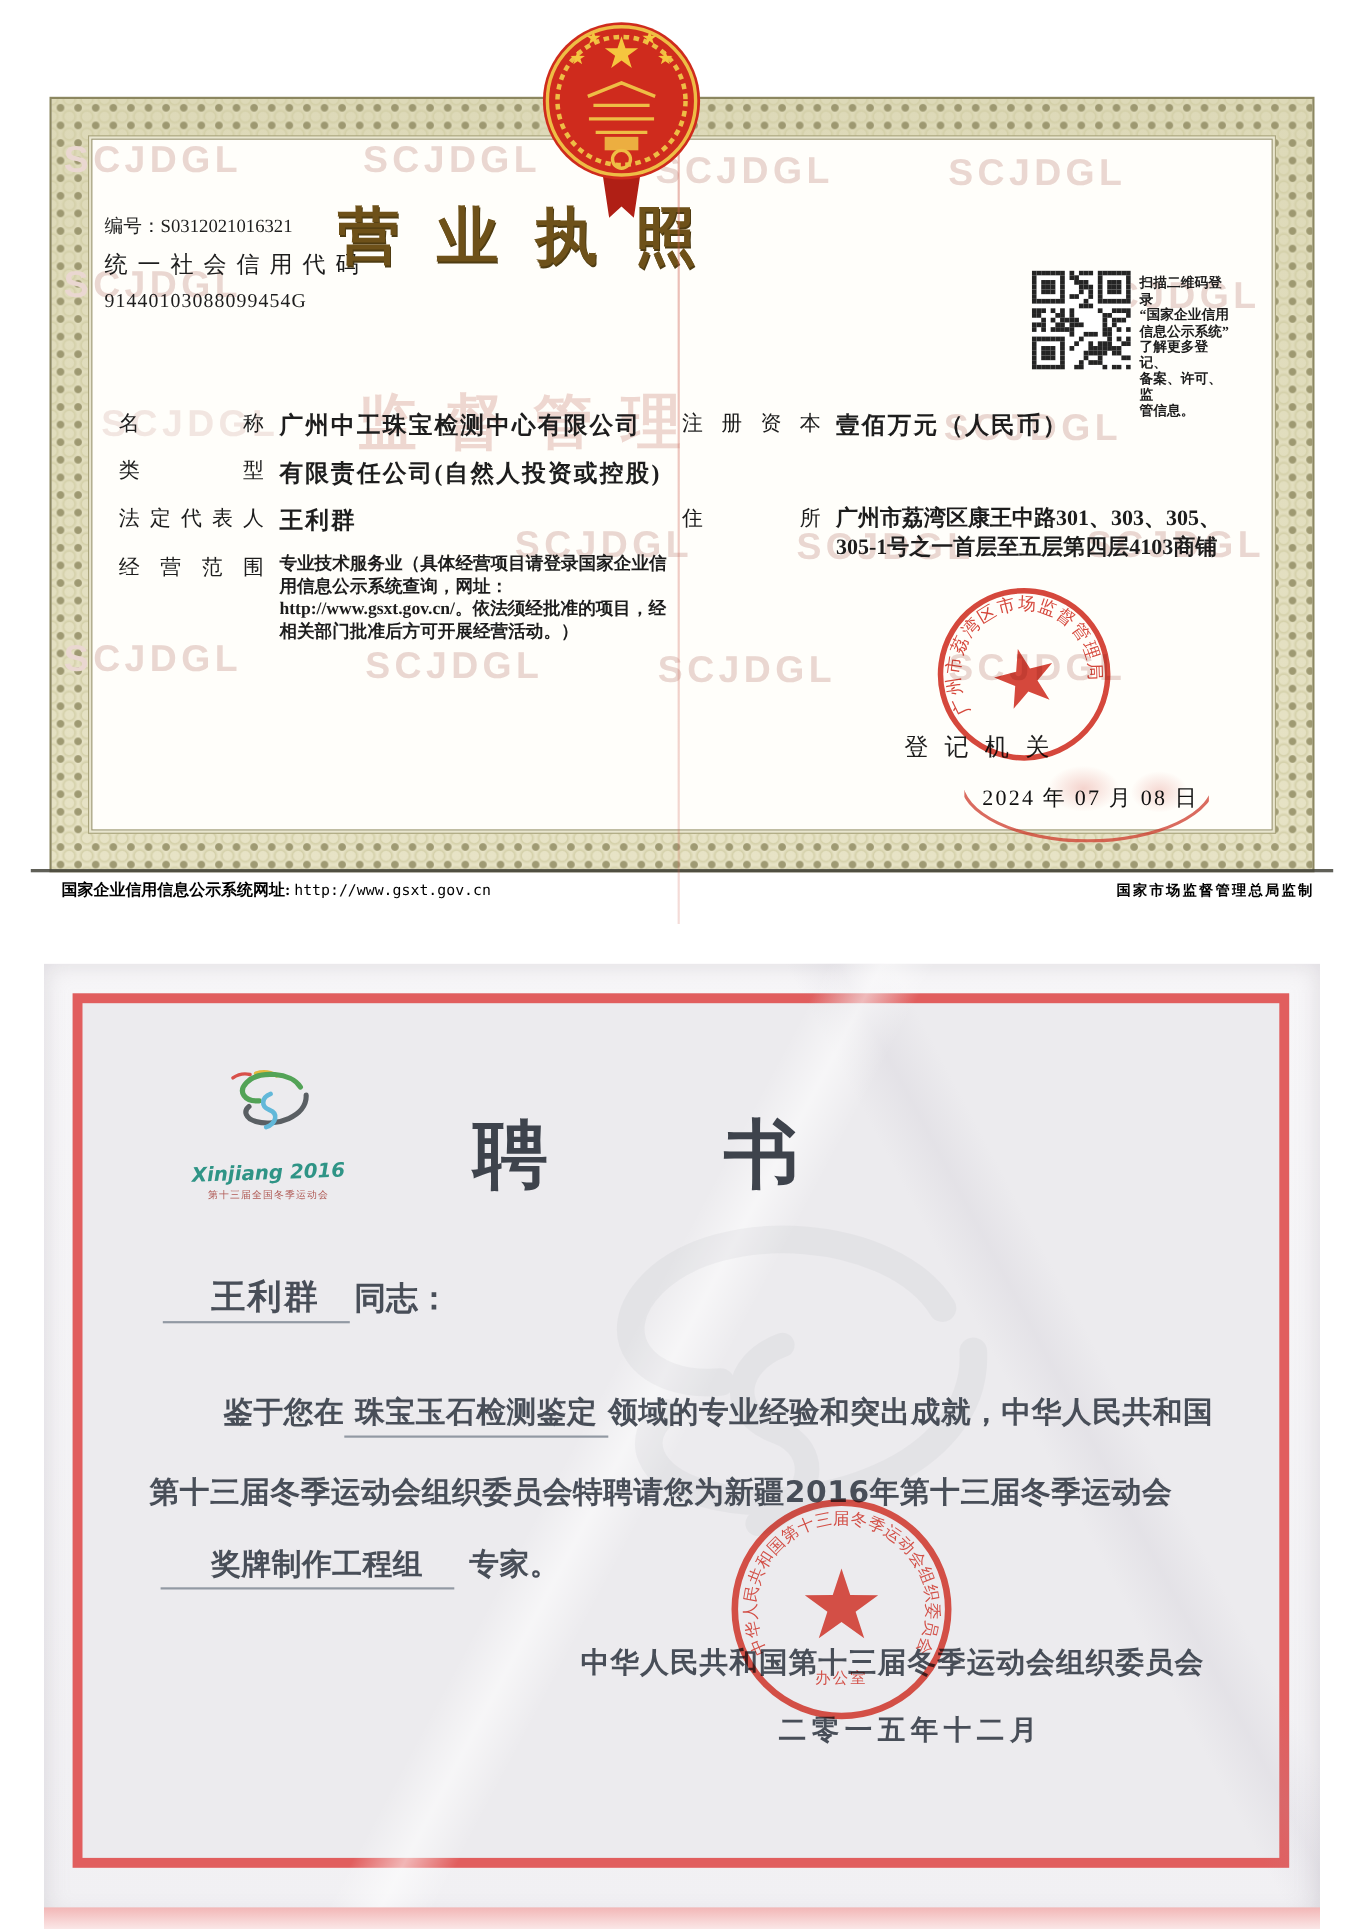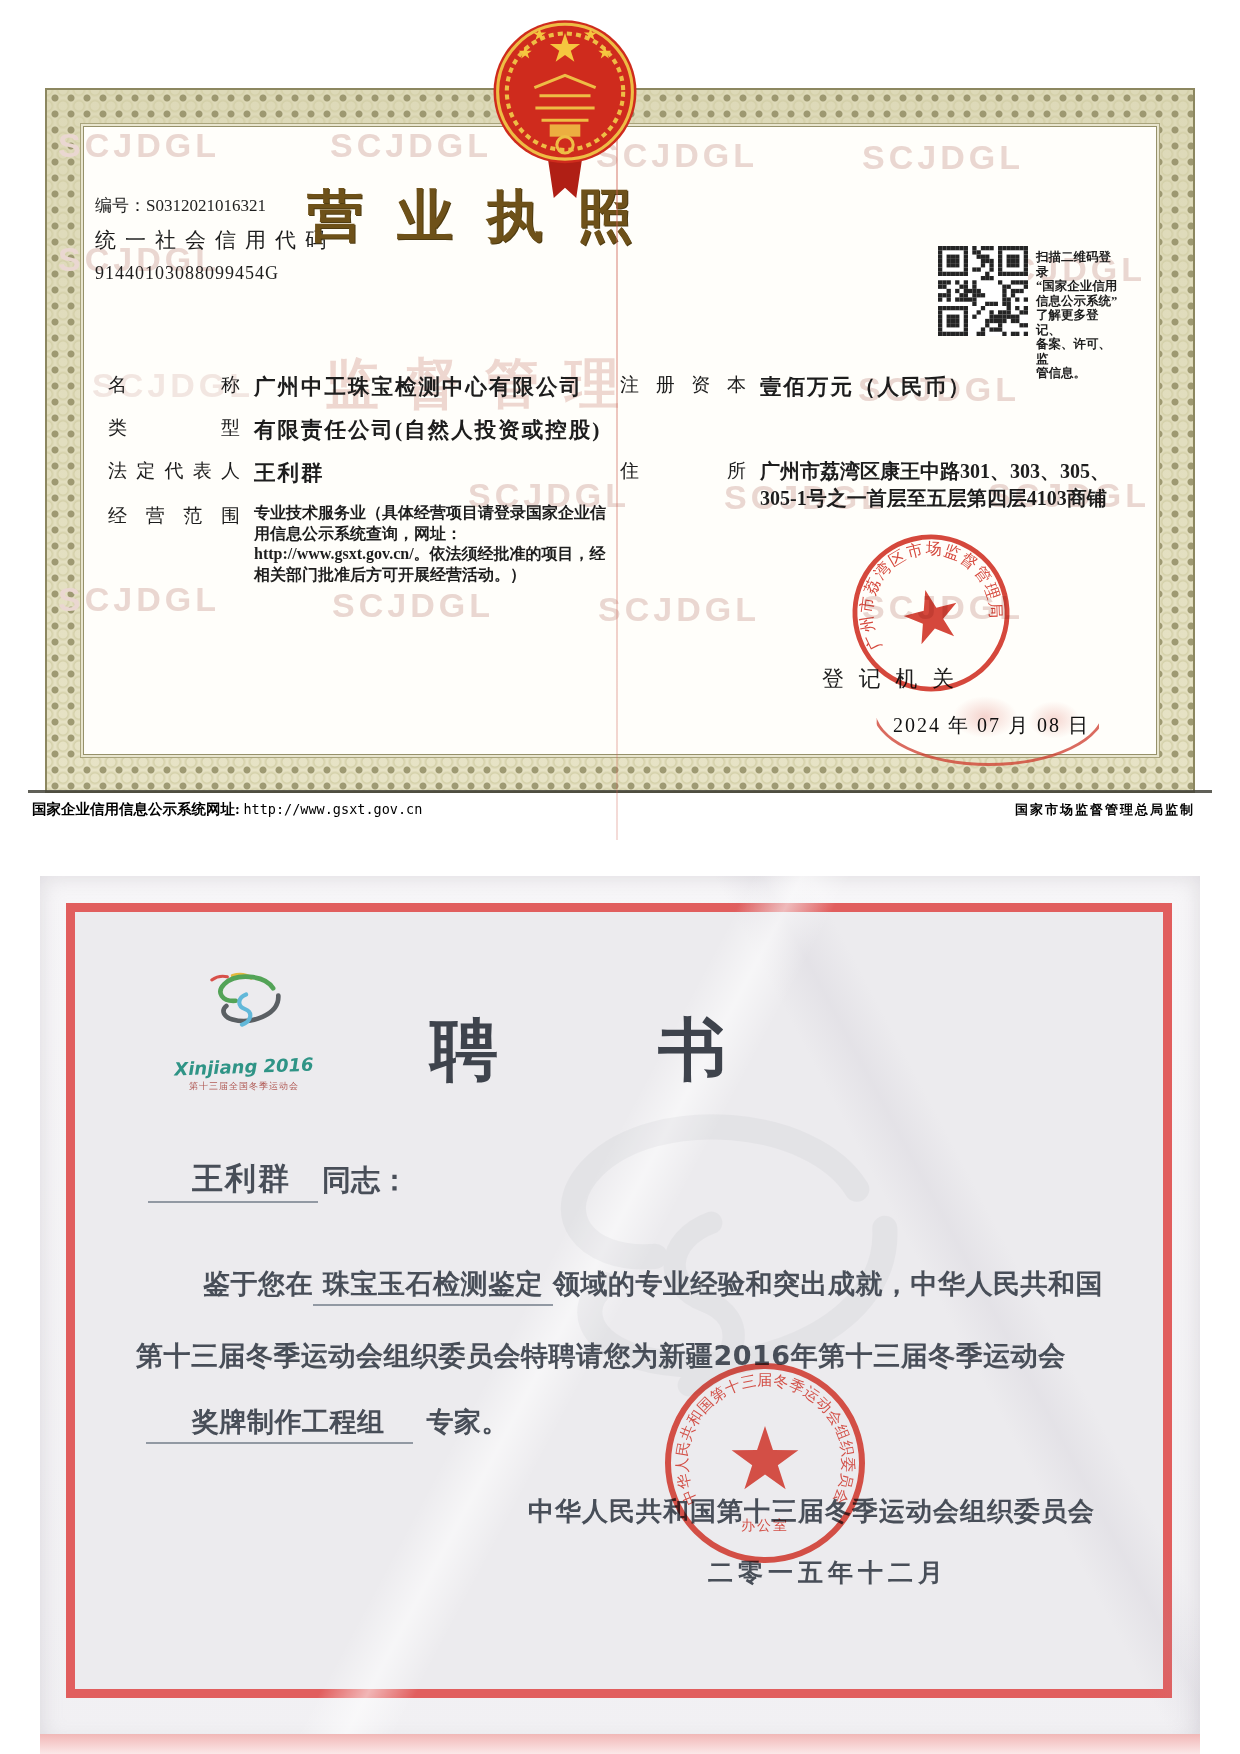--- a/index.html
+++ b/index.html
@@ -57,21 +57,21 @@
     text-align-last:justify;z-index:3;}
   .seal1{left:850px;top:532px;width:162px;height:162px;z-index:4;opacity:.92;
     mix-blend-mode:multiply;transform:rotate(-14deg);}
   .date-line{left:893px;top:712px;font-size:20px;letter-spacing:2px;z-index:3;color:#101010;}
   .date-arc{left:872px;top:652px;width:228px;height:108px;border:3px solid rgba(206,57,43,.75);
     border-radius:50%;clip-path:inset(58% 3% 0 2%);z-index:4;}
   .smudge{left:940px;top:688px;width:150px;height:58px;z-index:2;
     background:radial-gradient(closest-side at 30% 50%, rgba(206,57,43,.22), transparent 72%),
                radial-gradient(closest-side at 76% 55%, rgba(206,57,43,.2), transparent 72%);}
   .page-edge{left:28px;top:790px;width:1184px;height:3px;background:#44443b;opacity:.85;}
-  .footer-left{left:32px;top:800px;font-size:14.5px;font-weight:bold;}
+  .footer-left{left:56px;top:800px;font-size:14.5px;font-weight:bold;}
   .footer-left .url{font-family:"DejaVu Sans Mono",monospace;font-weight:normal;font-size:13.5px;}
   .footer-right{right:45px;top:801px;font-size:13px;font-weight:bold;letter-spacing:2px;}
 
   
   .diploma-bg{left:40px;top:876px;width:1160px;height:869px;
     background:linear-gradient(#f7f6f8,#f1f0f3);
     box-shadow:inset 0 0 22px rgba(150,142,155,.28);}
   .diploma-bg::after{content:"";position:absolute;inset:0;pointer-events:none;
     background:linear-gradient(118deg,transparent 44%,rgba(255,255,255,.55) 47%,transparent 50%),
                linear-gradient(62deg,transparent 70%,rgba(168,162,180,.12) 73%,transparent 76%);}

